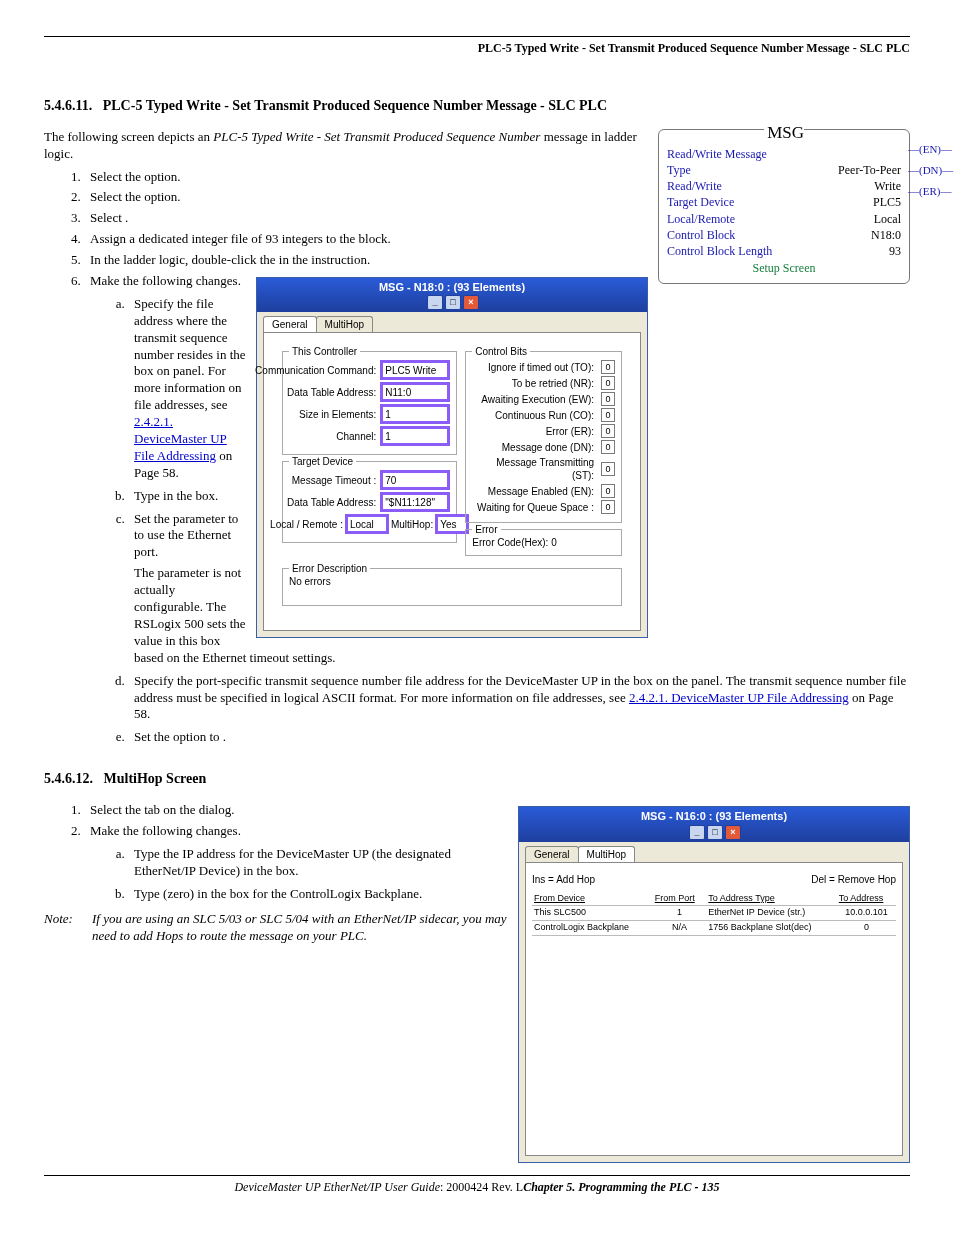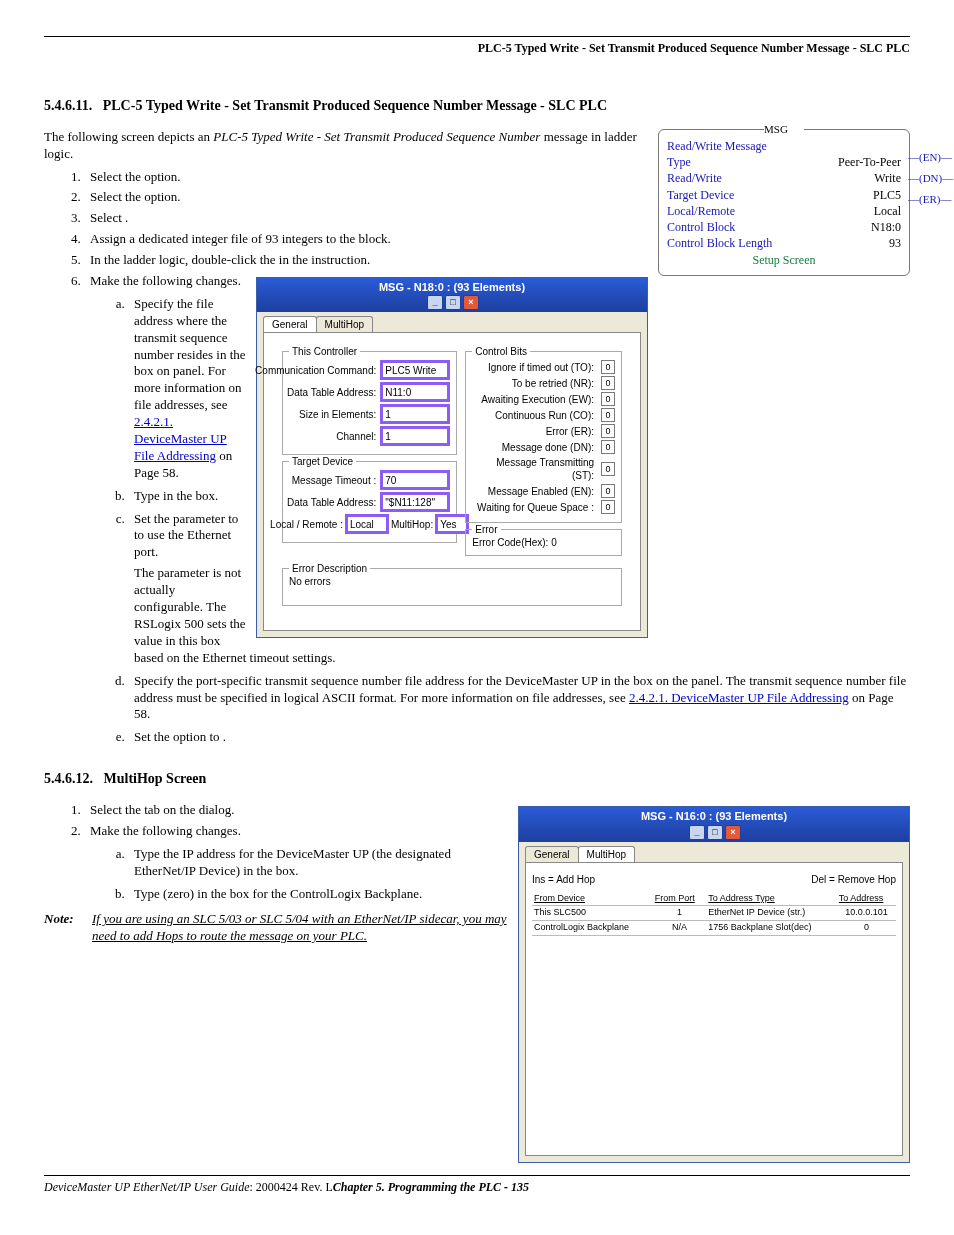--- a/index.html
+++ b/index.html
@@ -9,35 +9,35 @@
 .section-title { font-weight: bold; font-size: 14px; margin: 18px 0 14px 0; }
 p { margin: 6px 0; }
 ol.num { margin: 4px 0 4px 0; padding-left: 40px; }
 ol.num > li { margin: 4px 0; padding-left: 6px; }
 ol.alpha { list-style-type: lower-alpha; margin: 4px 0 4px 10px; padding-left: 28px; }
 ol.alpha > li { margin: 6px 0; padding-left: 6px; }
 ol.alpha > li > p { margin: 4px 0; }
 a.xref { color: #0000cc; text-decoration: underline; }
 em { font-style: italic; }
 .note-row { display: flex; margin: 8px 0 8px 0; }
-.note-label { font-style: italic; font-weight: bold; margin-right: 8px; min-width: 40px; }
-.note-body { font-style: italic; text-decoration: underline; }
+.note-label { font-style: italic; font-weight: normal; margin-right: 8px; min-width: 40px; }
+.note-body { font-style: italic; }
 .ftr { position: absolute; bottom: 0; left: 0; right: 0; }
 .ftr-line { border-top: 1px solid #000; margin-bottom: 4px; }
-.ftr-row { display: flex; justify-content: flex-start; font-size: 12px; font-style: italic; }
+.ftr-row { display: flex; justify-content: center; font-size: 12px; font-style: italic; }
 .ftr-row .rt { font-weight: bold; }
 
 
 .ladder { border: 1px solid #777; border-radius: 6px; width: 234px; padding: 6px 8px 6px 8px; font-family: "Times New Roman", serif; font-size: 12px; position: relative; background:#fff; }
-.ladder .msg-cap { font-size: 11px; text-align: left; margin:-14px auto 2px auto; background:#fff; width: 40px; }
+.ladder .msg-cap { font-size: 17px; text-align: right; margin:-14px auto 2px auto; background:#fff; width: 40px; }
 .ladder .row { display: flex; justify-content: space-between; line-height: 1.35; }
 .ladder .lbl { color: #1818b0; }
 .ladder .val { color: #000; text-align: right; }
 .ladder .setup { color: #15803d; text-align: center; margin-top: 2px; }
-.coils { position: absolute; left: 250px; top: 14px; font-size: 11px; color:#1818b0; }
+.coils { position: absolute; left: 250px; top: 6px; font-size: 11px; color:#1818b0; }
 .coils div { margin: 7px 0; white-space: nowrap; }
 .ladder-wrap { position: relative; float: right; margin: 0 0 4px 10px; }
 
 
 .win { border: 1px solid #3a5ea8; background: #ece9d8; font-family: Tahoma, Arial, sans-serif; font-size: 10px; width: 390px; }
 .titlebar { background: linear-gradient(#2a5bd7,#1e3f9e); color: #fff; font-weight: bold; font-size: 11px; padding: 2px 4px; display: flex; justify-content: space-between; align-items: center; flex-direction: column; }
 .titlebar .ctrls span { display:inline-block; width:14px; height:13px; margin-left:2px; background:#c8d6f0; border:1px solid #1e3f9e; font-size:9px; line-height:12px; text-align:center; color:#000; border-radius:2px;}
 .titlebar .ctrls span.cls { background:#e35a3a; color:#fff;}
 .tabs { padding: 4px 6px 0 6px; }
 .tab { display:inline-block; border:1px solid #888; border-bottom:none; background:#ece9d8; padding:1px 8px; font-size:10px; border-radius:3px 3px 0 0; margin-right:-1px;}

